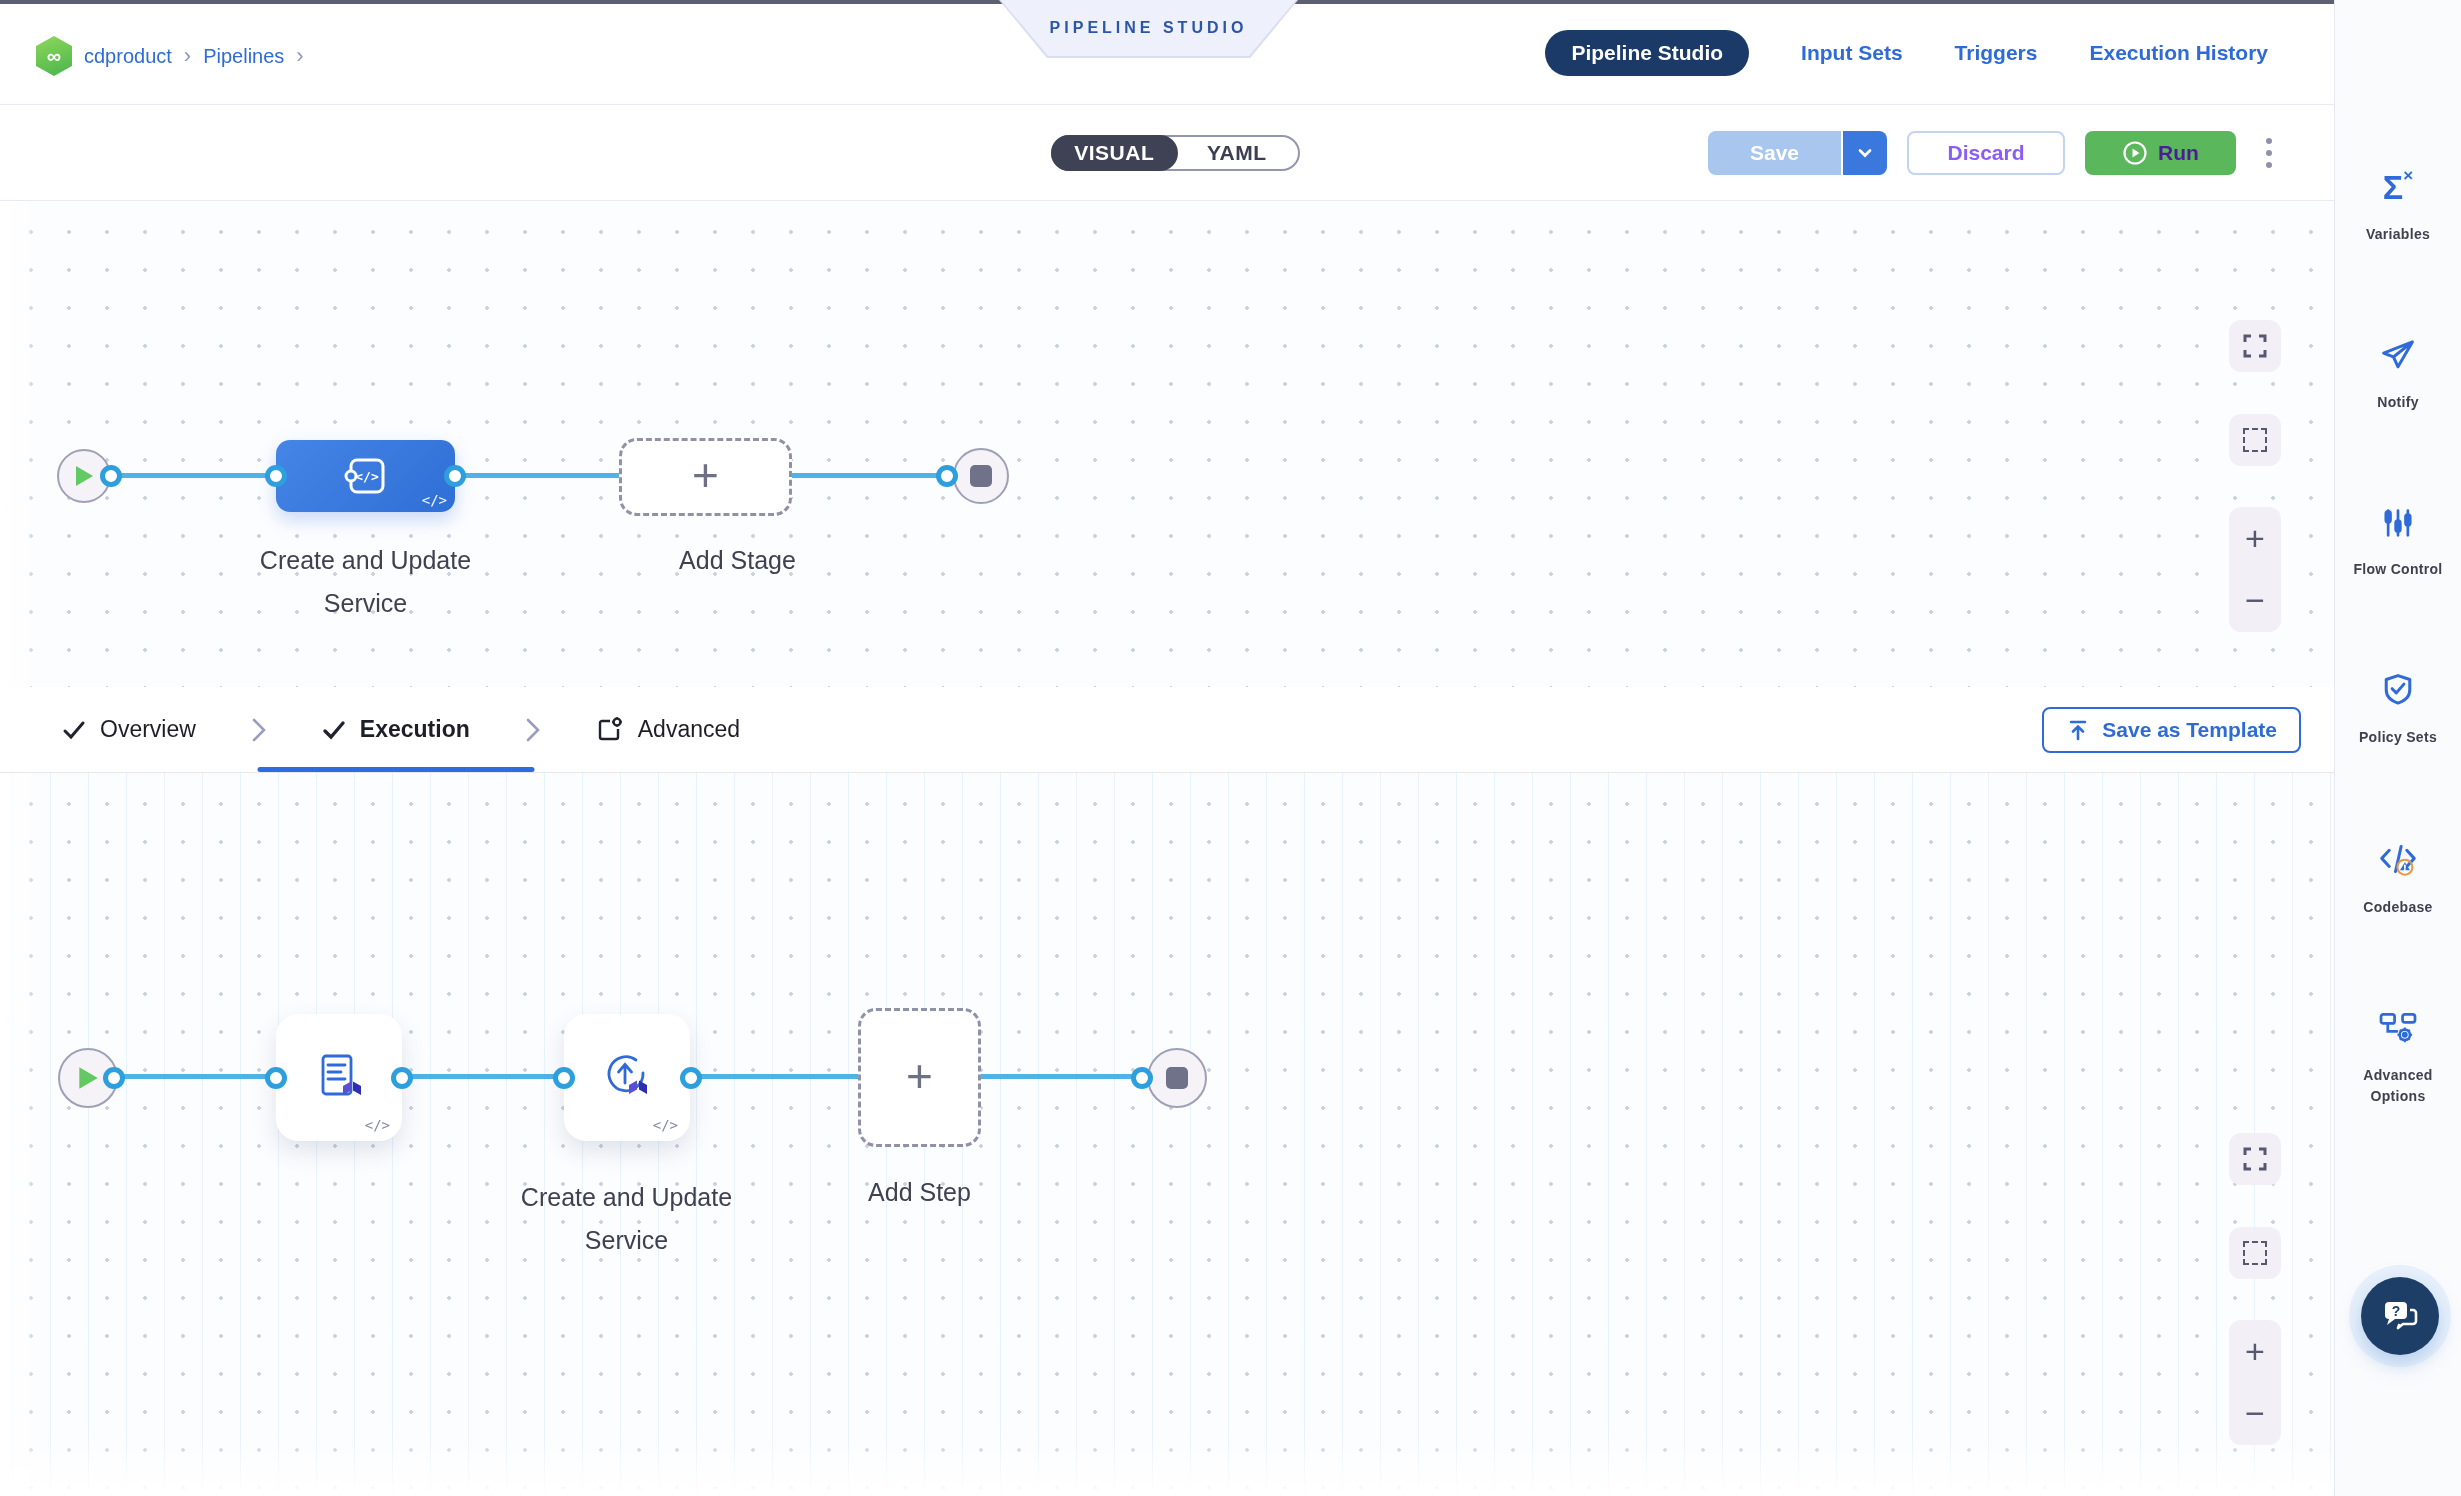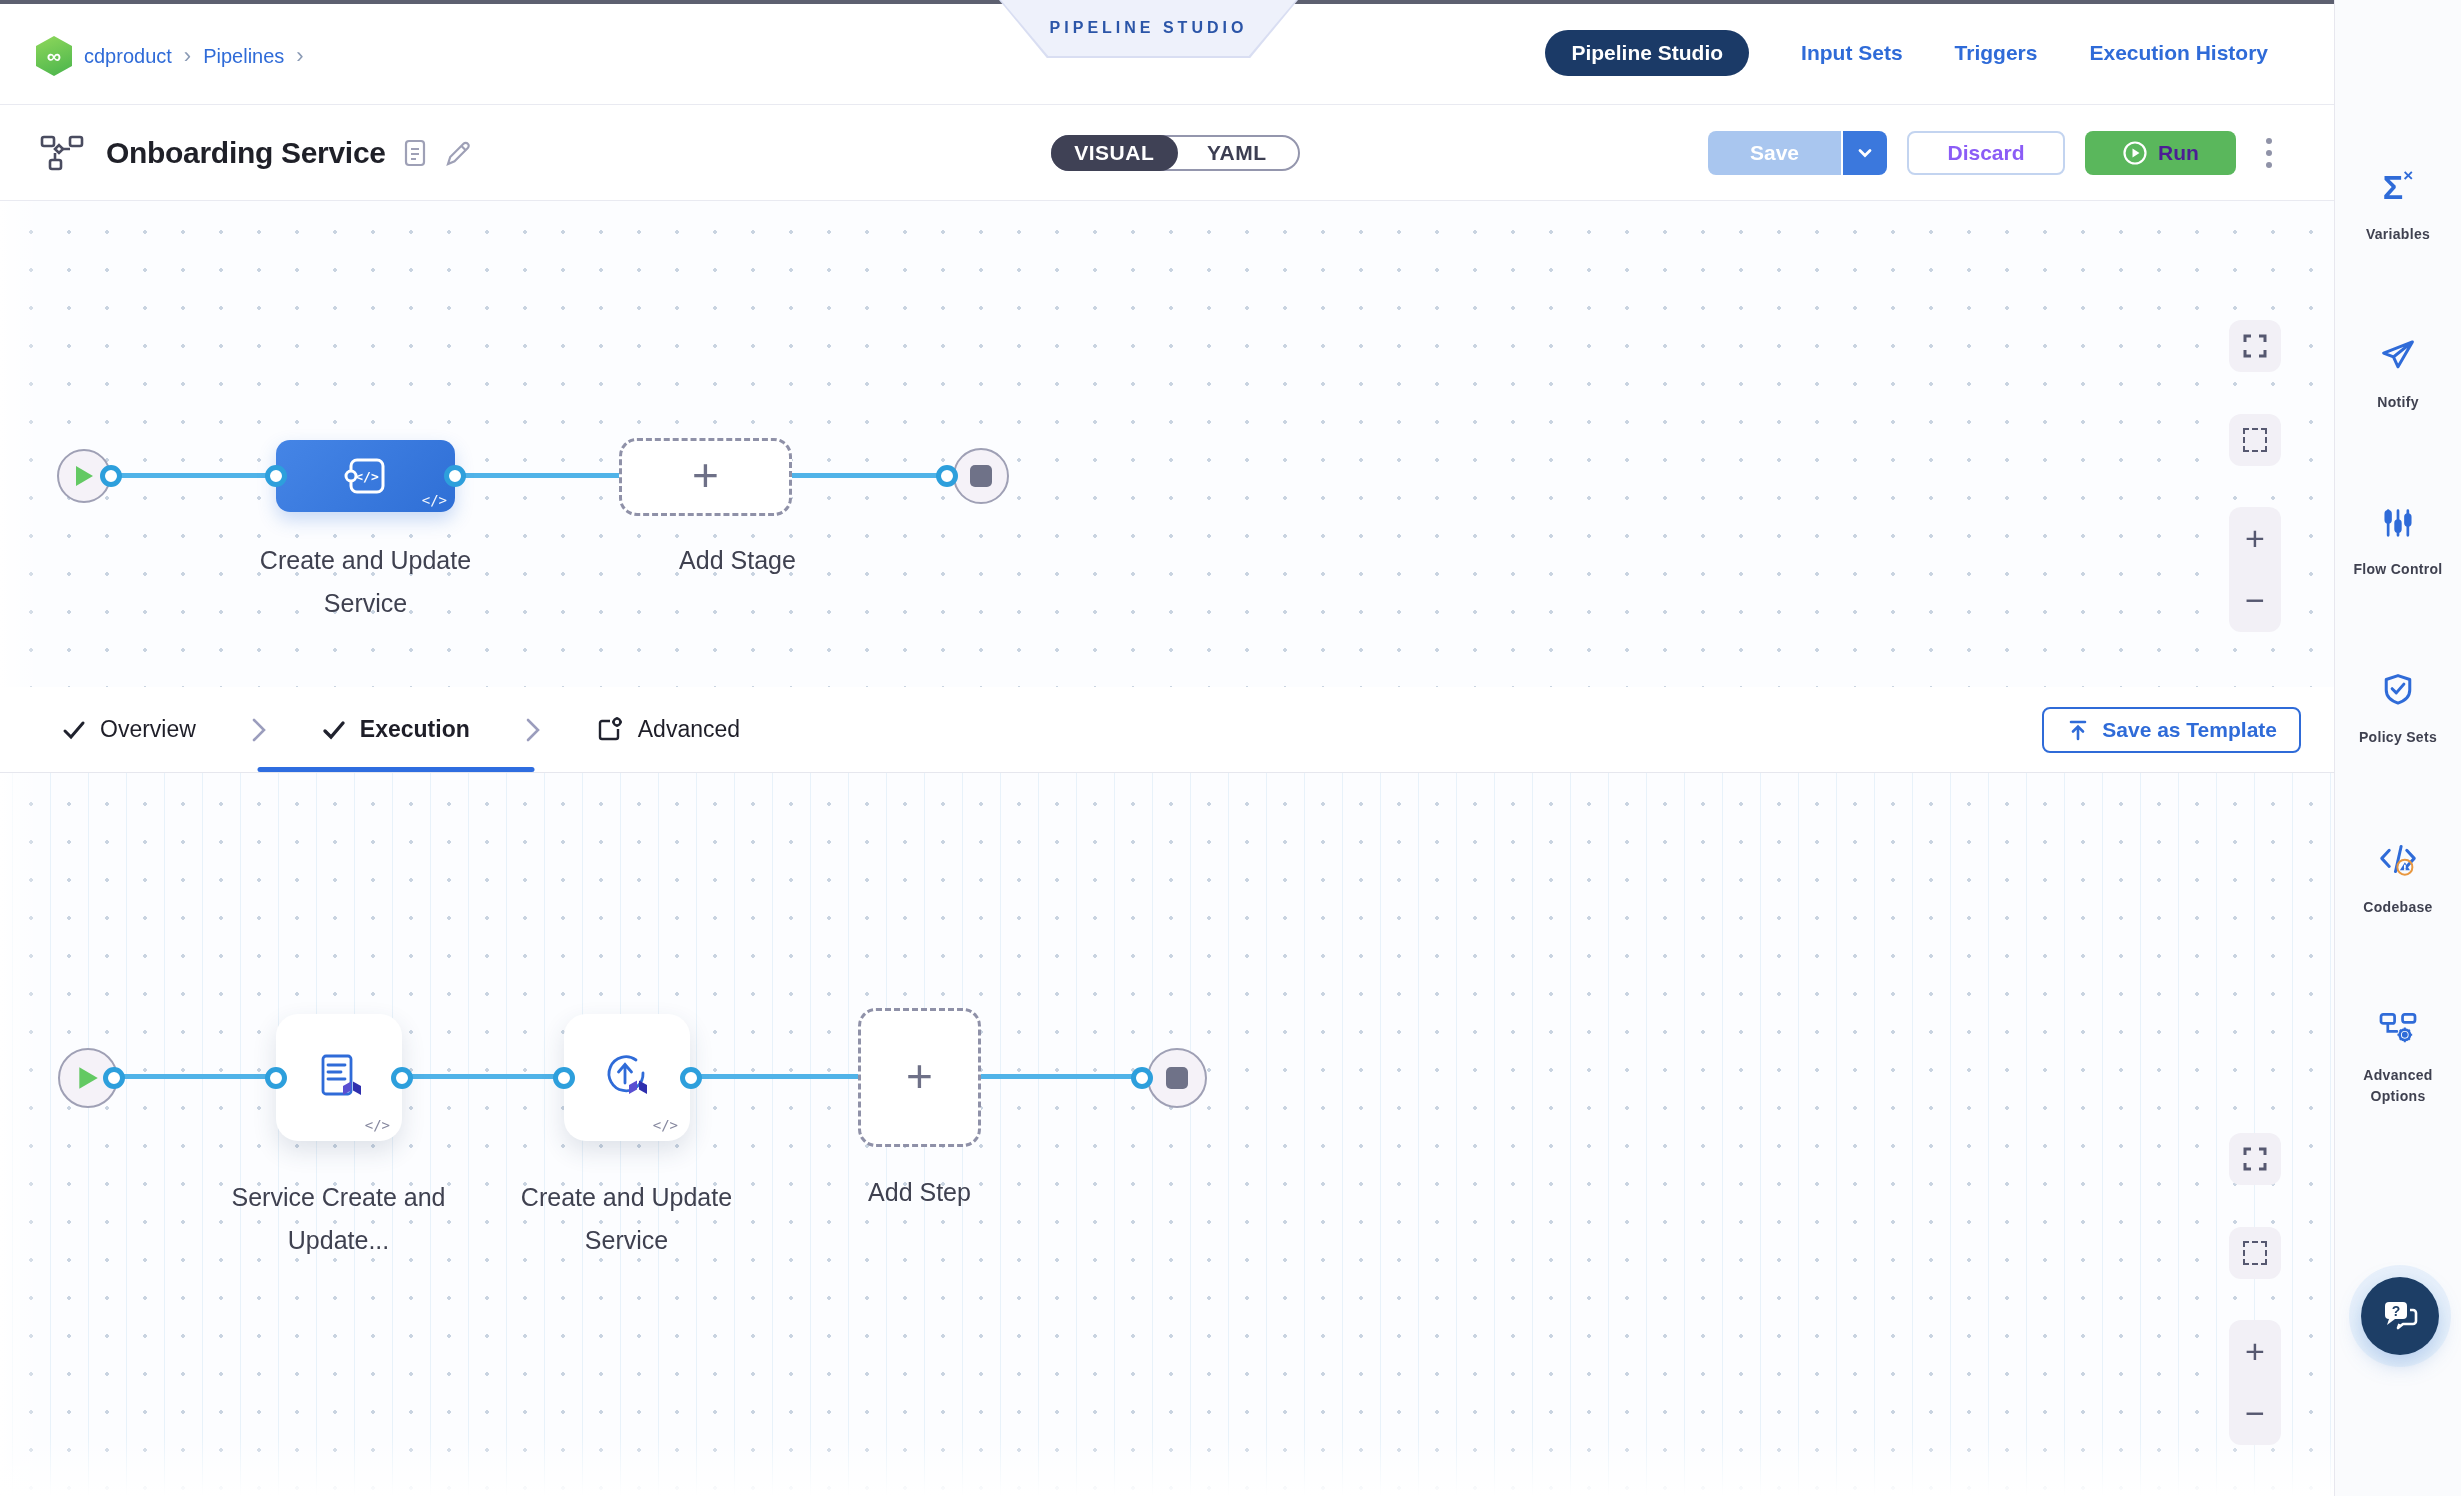--- a/index.html
+++ b/index.html
@@ -145,44 +145,20 @@
 
       <nav class="topnav-tabs">
         <span class="nav-tab active">Pipeline Studio</span>
         <span class="nav-tab">Input Sets</span>
         <span class="nav-tab">Triggers</span>
         <span class="nav-tab">Execution History</span>
       </nav>
     </header>
 
     <div class="toolbar">
-      <div class="title-group">
-        <span class="mini-icon">
-          <svg width="44" height="38" viewBox="0 0 44 38" fill="none" stroke="#4a4c60" stroke-width="2.6">
-            <rect x="2" y="3" width="12" height="9" rx="2"></rect>
-            <rect x="30" y="3" width="12" height="9" rx="2"></rect>
-            <rect x="10" y="26" width="11" height="9" rx="2"></rect>
-            <path d="M15 15 l4 4 4-4 -4-4 z"></path>
-            <path d="M15 19 l-0 3 M15 22 v4 M23 15 h7"></path>
-          </svg>
-        </span>
-        <h1 class="page-title">Onboarding Service</h1>
-        <span class="mini-icon">
-          <svg width="26" height="30" viewBox="0 0 26 30" fill="none" stroke="#9ea0b6" stroke-width="2.2">
-            <rect x="4" y="3" width="18" height="24" rx="3"></rect>
-            <path d="M9 11h8 M9 16h8 M9 21h5"></path>
-          </svg>
-        </span>
-        <span class="mini-icon">
-          <svg width="28" height="30" viewBox="0 0 28 30" fill="none" stroke="#9ea0b6" stroke-width="2.2">
-            <path d="M4 26 l2.2-7 L19.5 5.7 a3 3 0 0 1 4.3 0 l0 0 a3 3 0 0 1 0 4.3 L10.5 23.3 4 26 z"></path>
-            <path d="M17.5 8 l4.5 4.5"></path>
-          </svg>
-        </span>
-      </div>
 
       <div class="view-toggle">
         <span class="seg on">VISUAL</span>
         <span class="seg off">YAML</span>
       </div>
 
       <div class="actions">
         <div class="save-split">
           <div class="btn btn-save">Save</div>
           <div class="btn-save-caret">
@@ -330,21 +306,20 @@
 
       <div class="add-node" style="left:858px; top:235px; width:123px; height:139px;">
         <span class="plus-glyph">+</span>
       </div>
 
       <div class="port" style="left:1131px; top:294px;"></div>
       <div class="node-circle" style="left:1147px; top:275px; width:60px; height:60px;">
         <span class="stop-sq"></span>
       </div>
 
-      <div class="node-label" style="left:229px; top:403px; width:219px;">Service Create and Update...</div>
       <div class="node-label" style="left:517px; top:403px; width:219px;">Create and Update Service</div>
       <div class="node-label" style="left:820px; top:398px; width:199px;">Add Step</div>
 
       <div class="ctl square" style="top:360px;">
         <svg width="28" height="28" viewBox="0 0 28 28" fill="none" stroke="#565870" stroke-width="3">
           <path d="M4 10 V4 h6 M18 4 h6 v6 M24 18 v6 h-6 M10 24 H4 v-6"></path>
         </svg>
       </div>
       <div class="ctl square" style="top:454px;">
         <span class="dash-sq"></span>

